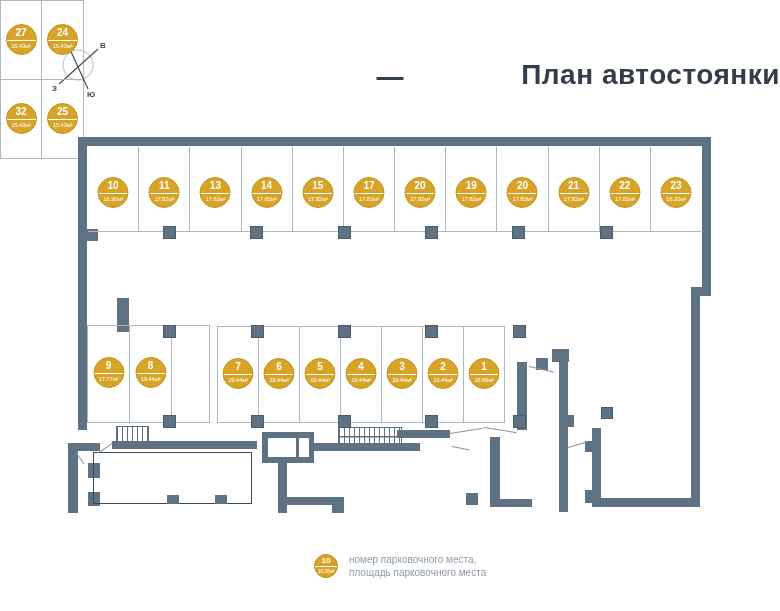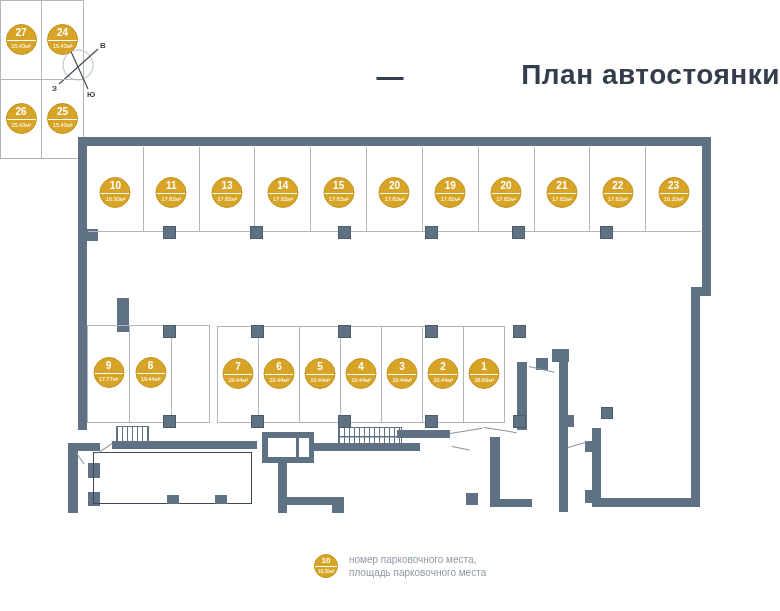--- a/index.html
+++ b/index.html
@@ -179,20 +179,26 @@
           </div>
         </div>
         <div class="stall">
           <div class="badge">
             <div class="b-num">15</div>
             <div class="b-area">17.82м²</div>
           </div>
         </div>
         <div class="stall">
           <div class="badge">
+            <div class="b-num">17</div>
+            <div class="b-area">17.82м²</div>
+          </div>
+        </div>
+        <div class="stall">
+          <div class="badge">
             <div class="b-num">20</div>
             <div class="b-area">17.82м²</div>
           </div>
         </div>
         <div class="stall">
           <div class="badge">
             <div class="b-num">19</div>
             <div class="b-area">17.82м²</div>
           </div>
         </div>
@@ -288,21 +294,21 @@
           </div>
         </div>
         <div class="stall">
           <div class="badge">
             <div class="b-num">24</div>
             <div class="b-area">15.43м²</div>
           </div>
         </div>
         <div class="stall">
           <div class="badge">
-            <div class="b-num">26</div>
+            <div class="b-num">32</div>
             <div class="b-area">15.43м²</div>
           </div>
         </div>
         <div class="stall">
           <div class="badge">
             <div class="b-num">25</div>
             <div class="b-area">15.43м²</div>
           </div>
         </div>
       </div>

